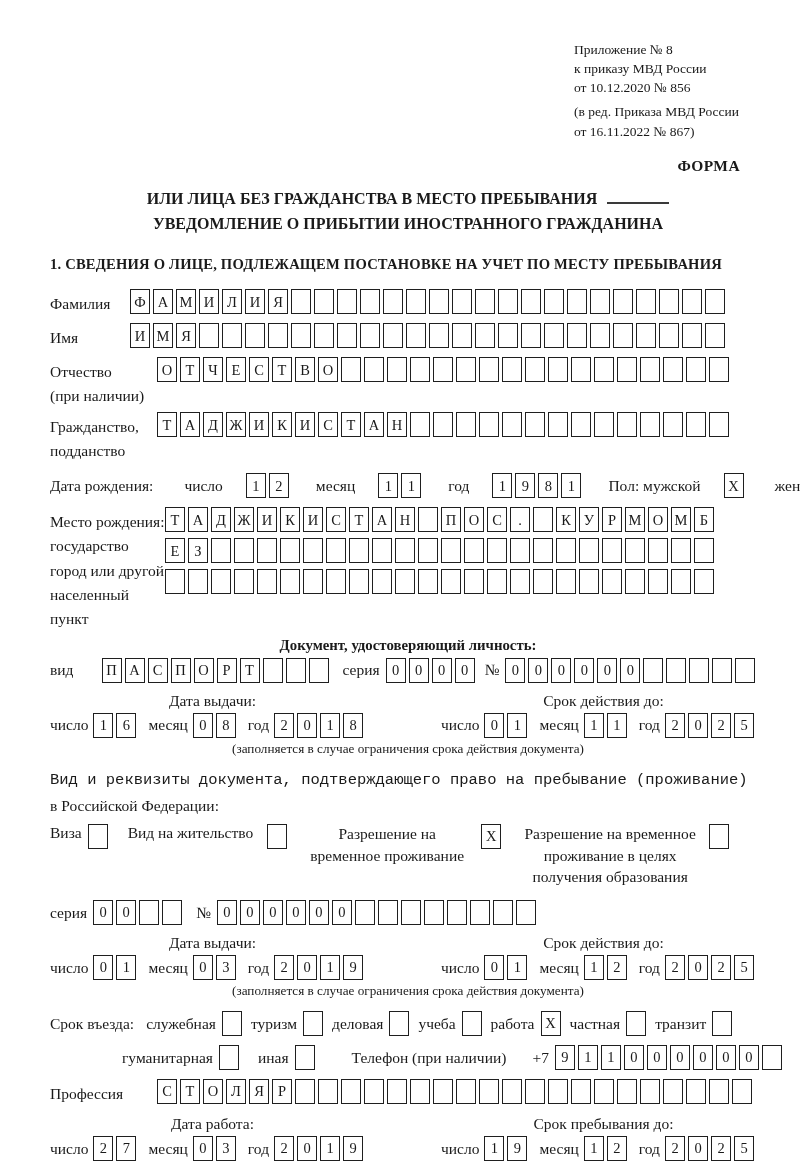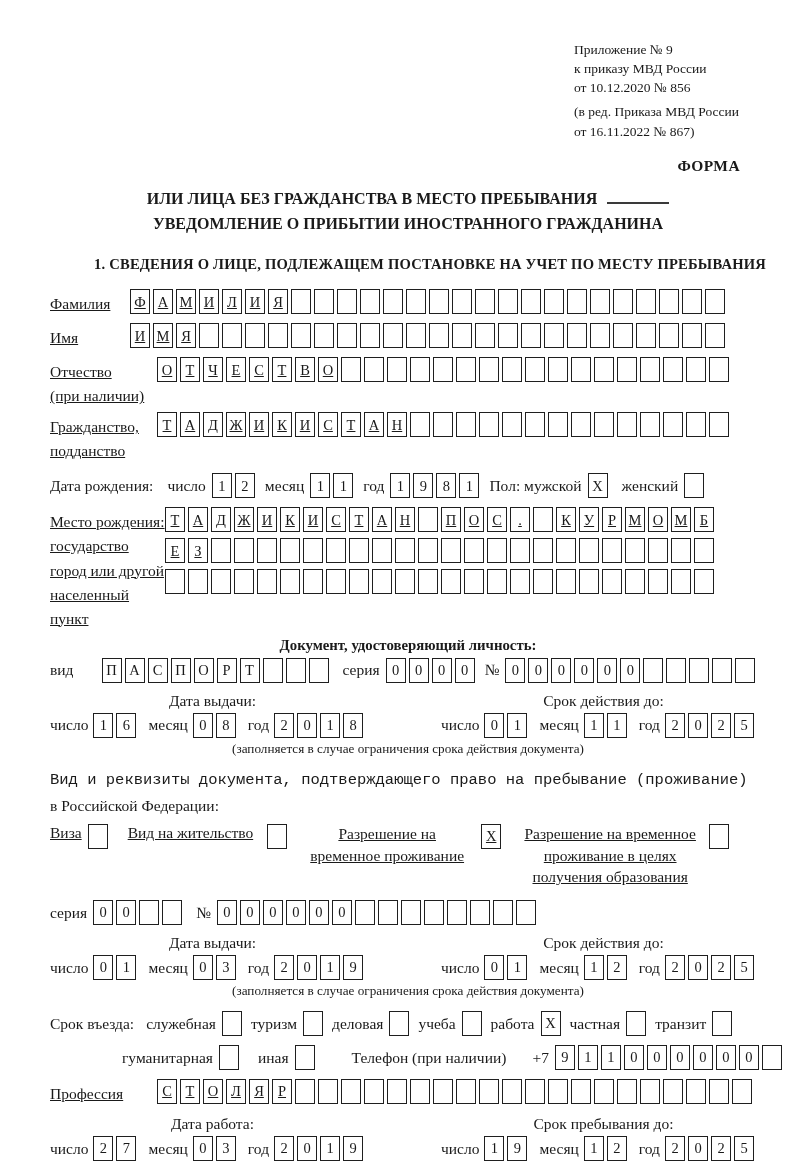--- a/index.html
+++ b/index.html
@@ -9,23 +9,23 @@
     font-family:"Liberation Serif","DejaVu Serif",serif;
     color:#1a1a1a;background:#ffffff;
   }
   
   .header-ref{margin-left:auto;width:192px;font-size:13.5px;line-height:1.42;}
   .header-ref .sub{margin-top:5px;}
   .forma{margin-top:16px;padding-right:26px;text-align:right;font-weight:bold;font-size:15.5px;letter-spacing:.4px;}
   
   .title{margin-top:12px;text-align:center;font-weight:bold;font-size:16px;line-height:1.55;}
   .blank-underline{display:inline-block;width:62px;border-bottom:2px solid #3a3a3a;margin-left:10px;vertical-align:baseline;}
-  .sec-head{margin-top:20px;text-align:right;font-weight:bold;font-size:14.6px;letter-spacing:.2px;}
+  .sec-head{margin-top:20px;text-align:left;font-weight:bold;font-size:14.6px;letter-spacing:.2px;}
   
-  .frow{display:flex;align-items:flex-start;margin-top:7px;text-decoration:underline;}
+  .frow{display:flex;align-items:flex-start;margin-top:7px;}
   .irow{display:flex;align-items:center;flex-wrap:nowrap;margin-top:9px;}
   .flbl{font-size:15.5px;line-height:1.3;white-space:nowrap;}
   .lblcol{flex:0 0 auto;font-size:15.5px;line-height:1.55;padding-top:3px;}
   .w80{width:80px;}
   .w107{width:107px;}
   .w115{width:115px;}
   .g6{margin-left:6px;} .g10{margin-left:10px;} .g14{margin-left:14px;} .g20{margin-left:20px;} .g28{margin-left:28px;}
   
   .boxrow{display:flex;gap:3px;flex:0 0 auto;}
   .cell{
@@ -54,21 +54,21 @@
   .plain{font-size:15.5px;line-height:1.5;margin-top:12px;font-family:Liberation Mono, monospace;}
   .plain2{font-size:15.5px;line-height:1.5;margin-top:2px;}
   .doc-head{margin-top:6px;text-align:center;font-weight:bold;font-size:14.8px;}
 </style>
 </head>
 <body>
 
 <div class="page">
 
   <div class="header-ref">
-    <div>Приложение № 9</div>
+    <div>Приложение № 8</div>
     <div>к приказу МВД России</div>
     <div>от 10.12.2020 № 856</div>
     <div class="sub">(в ред. Приказа МВД России</div>
     <div>от 16.11.2022 № 867)</div>
   </div>
 
   <div class="forma">ФОРМА</div>
 
   <div class="title">
     <div>
@@ -204,21 +204,21 @@
         <span class="cell"></span>
         <span class="cell"></span>
         <span class="cell"></span>
         <span class="cell"></span>
         <span class="cell"></span>
         <span class="cell"></span>
         <span class="cell"></span>
       </div>
   </div>
 
-  <div class="irow" style="margin-top:10px;">
+  <div class="irow" style="margin-top:10px;gap:17px;">
     <span class="flbl">Дата рождения:</span>
     <span class="flbl g14">число</span>
     <span class="boxrow g6">
         <span class="cell">1</span>
         <span class="cell">2</span>
       </span>
     <span class="flbl g10">месяц</span>
     <span class="boxrow g6">
         <span class="cell">1</span>
         <span class="cell">1</span>

